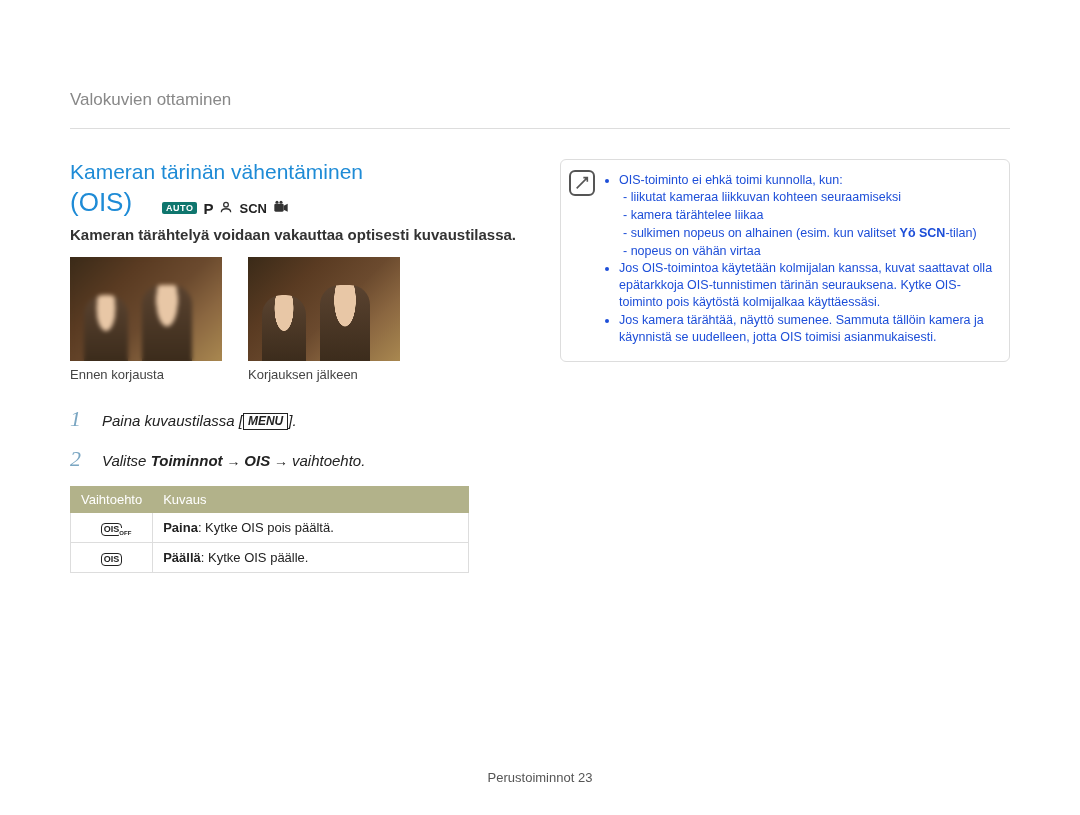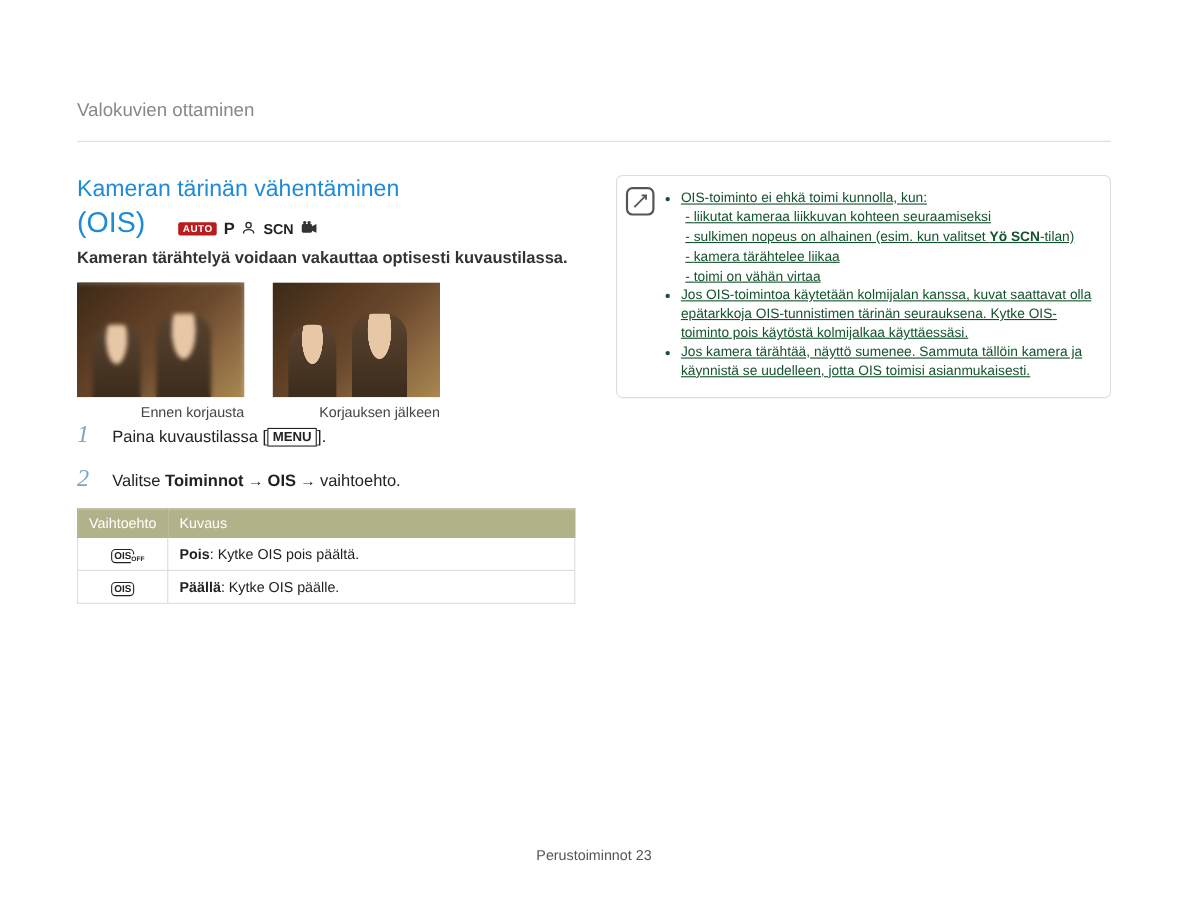--- a/index.html
+++ b/index.html
@@ -47,21 +47,21 @@
     font-size: 26px;
     font-weight: 400;
   }
   .mode-strip {
     display: inline-flex;
     align-items: center;
     gap: 6px;
   }
   .mode-pill {
     display: inline-block;
-    background: #b91c1c;
+    background: #0f766e;
     color: #fff;
     font-size: 9px;
     font-weight: bold;
     padding: 1px 4px;
     border-radius: 2px;
     text-transform: uppercase;
     letter-spacing: 0.5px;
   }
   .mode-letter {
     font-weight: bold;
@@ -78,21 +78,20 @@
     color: #333;
     font-weight: bold;
   }
   .photo-row {
     display: flex;
     gap: 26px;
     margin-top: 14px;
   }
   .photo-block {
     flex: 0 0 152px;
-    text-align: right;
   }
   .photo {
     width: 152px;
     height: 104px;
     background: linear-gradient(135deg, #3a2a18 0%, #5a3b22 30%, #6b4a2e 55%, #8a6640 75%, #a98850 100%);
     position: relative;
     overflow: hidden;
   }
   .photo.blur::after {
     content:"";
@@ -111,21 +110,23 @@
   }
   .silh.s1 { left: 14px; }
   .silh.s2 { left: 72px; height:76px; width:50px; }
   .caption {
     font-size: 13px;
     color: #444;
     margin-top: 6px;
   }
   ol.steps {
     list-style: none;
+    margin-top: 24px;
     counter-reset: step;
+    font-style: italic;
   }
   ol.steps li {
     counter-increment: step;
     display: flex;
     align-items: baseline;
     gap: 14px;
     font-size: 15px;
     color: #222;
     margin-bottom: 14px;
   }
@@ -140,21 +141,21 @@
   .menu-key {
     display: inline-block;
     border: 1px solid #222;
     padding: 0px 4px 1px;
     font-weight: bold;
     font-size: 12px;
     transform: translateY(-1px);
   }
   .arrow { font-size: 14px; }
   table.options {
-    width: 453px;
+    width: 399px;
     border-collapse: collapse;
     margin-top: 8px;
     font-size: 13px;
   }
   table.options th {
     background: #b2b28a;
     color: #fff;
     text-align: left;
     font-weight: 400;
     padding: 5px 10px;
@@ -186,23 +187,22 @@
     font-size:6px;
     right:-10px;
     bottom:-4px;
     background:#fff;
   }
   .note-box {
     border: 1px solid #ddd;
     border-radius: 6px;
     padding: 12px 14px 14px 44px;
     font-size: 12.5px;
-    color: #14532d;
+    color: #1d4ed8;
     position: relative;
-    text-decoration: underline;
   }
   .note-icon {
     position: absolute;
     left: 8px;
     top: 10px;
     width: 26px;
     height: 26px;
     border: 2px solid #555;
     border-radius: 6px;
     display:flex;
@@ -299,21 +299,21 @@
     </ol>
 
     <table class="options">
       <tbody>
           <tr>
         <th>Vaihtoehto</th>
         <th>Kuvaus</th>
       </tr>
       <tr>
         <td class="icon-cell"><span class="ois-icon off">OIS</span></td>
-        <td><b>Pois</b><span>: Kytke OIS pois päältä.</span></td>
+        <td><b>Paina</b><span>: Kytke OIS pois päältä.</span></td>
       </tr>
       <tr>
         <td class="icon-cell"><span class="ois-icon">OIS</span></td>
         <td><b>Päällä</b><span>: Kytke OIS päälle.</span></td>
       </tr>
     </tbody>
       </table>
   </div>
 
   <div class="right-col">
@@ -321,25 +321,25 @@
       <div class="note-icon">
         <svg width="16" height="16" viewBox="0 0 24 24" fill="none" stroke="#555" stroke-width="2.4">
           <path d="M4 20 20 4 M14 4h6v6"></path>
         </svg>
       </div>
       <ul>
         <li>
           <span>OIS-toiminto ei ehkä toimi kunnolla, kun:</span>
           <ul>
             <li>liikutat kameraa liikkuvan kohteen seuraamiseksi</li>
+            <li>kamera tärähtelee liikaa</li>
             <li>
               <span>sulkimen nopeus on alhainen (esim. kun valitset </span><span class="inline-mode">Yö SCN</span><span>-tilan)</span>
             </li>
-            <li>kamera tärähtelee liikaa</li>
-            <li>toimi on vähän virtaa</li>
+            <li>nopeus on vähän virtaa</li>
           </ul>
         </li>
         <li>Jos OIS-toimintoa käytetään kolmijalan kanssa, kuvat saattavat olla epätarkkoja OIS-tunnistimen tärinän seurauksena. Kytke OIS-toiminto pois käytöstä kolmijalkaa käyttäessäsi.</li>
         <li>Jos kamera tärähtää, näyttö sumenee. Sammuta tällöin kamera ja käynnistä se uudelleen, jotta OIS toimisi asianmukaisesti.</li>
       </ul>
     </div>
   </div>
 </div>
 
 <div class="footer">

